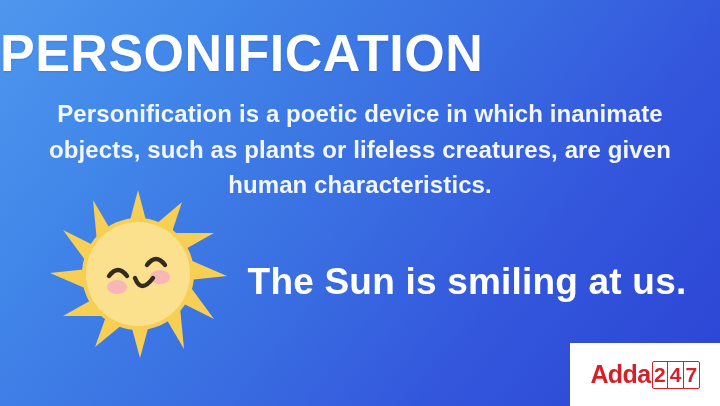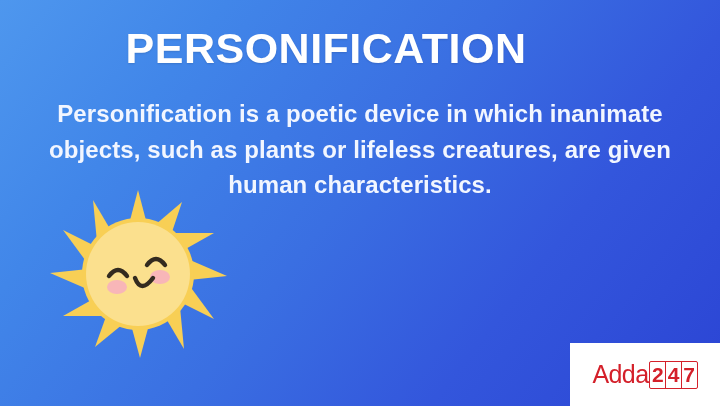--- a/index.html
+++ b/index.html
@@ -20,23 +20,23 @@
                 #2b44d4 100%);
     font-family: "Liberation Sans", sans-serif;
   }
 
   
   .title {
     position: absolute;
     top: 26px;
     left: 0;
     width: 652px;
-    text-align: center;
+    text-align: left;
     color: #ffffff;
-    font-size: 43px;
+    font-size: 52px;
     font-weight: bold;
     letter-spacing: 0.5px;
     line-height: 1.05;
     text-shadow: 0 1px 2px rgba(0,0,0,0.12);
   }
 
   
   .definition {
     position: absolute;
     top: 96px;
@@ -87,21 +87,21 @@
     justify-content: center;
   }
   .logo-mark {
     display: flex;
     align-items: center;
     font-family: "Liberation Sans", sans-serif;
   }
   .logo-word {
     color: #d4202a;
     font-size: 25px;
-    font-weight: normal;
+    font-weight: bold;
     letter-spacing: -0.6px;
     line-height: 1;
   }
   .logo-num {
     display: flex;
     align-items: stretch;
     border: 1.6px solid #d4202a;
     border-radius: 2px;
     margin-left: 1px;
     overflow: hidden;
@@ -146,20 +146,21 @@
       <g>
         <ellipse cx="70" cy="99" rx="10" ry="7" fill="#f7aec0" opacity="0.85"></ellipse>
         <ellipse cx="113" cy="89" rx="10" ry="7" fill="#f7aec0" opacity="0.85"></ellipse>
         <path d="M62 88 q9 -12 18 0" stroke="#332b1f" stroke-width="4.4" fill="none" stroke-linecap="round"></path>
         <path d="M100 77 q9 -12 18 0" stroke="#332b1f" stroke-width="4.4" fill="none" stroke-linecap="round"></path>
         <path d="M88 90 q6 16 18 0" stroke="#332b1f" stroke-width="4.4" fill="none" stroke-linecap="round"></path>
       </g>
     </svg>
   </div>
 
+  <div class="example">The Sun is smiling at us.</div>
 
   <div class="logo-panel">
     <div class="logo-mark">
       <span class="logo-word">Adda</span>
       <span class="logo-num">
         <span>2</span>
         <span>4</span>
         <span>7</span>
       </span>
     </div>

